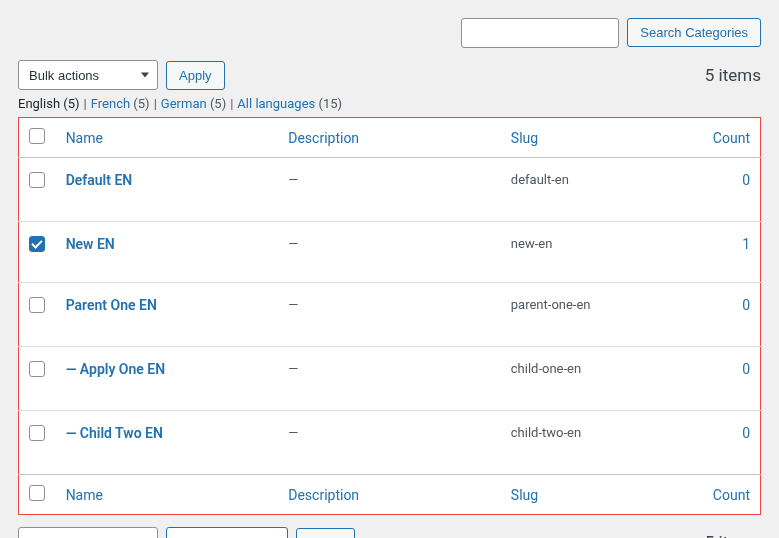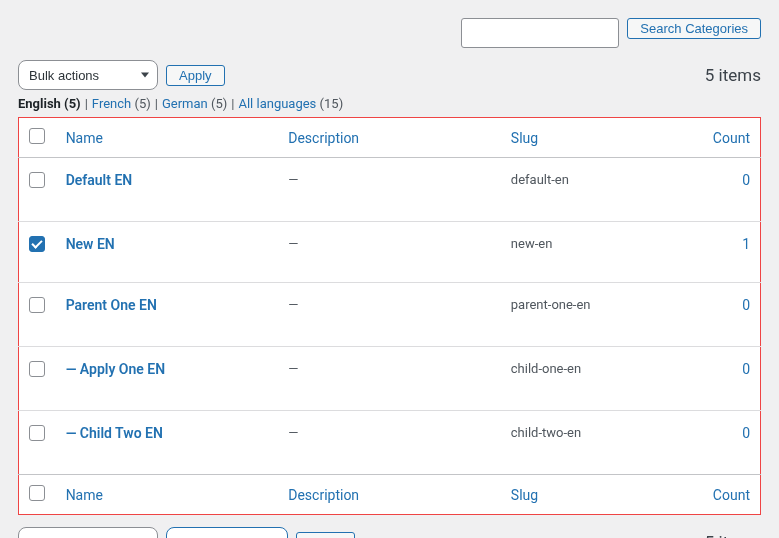--- a/index.html
+++ b/index.html
@@ -1,30 +1,30 @@
 <!DOCTYPE html>
 <html><head>
 <meta charset="utf-8">
 <style>
 * { box-sizing: border-box; margin: 0; padding: 0; }
 body { font-family: -apple-system, BlinkMacSystemFont, "Segoe UI", Roboto, sans-serif; font-size: 13px; color: #3c434a; background: #f0f0f1; padding: 18px 18px 20px; width: 779px; }
 .top-actions { display: flex; justify-content: flex-end; gap: 8px; margin-bottom: 12px; }
 .search-input { width: 158px; height: 30px; border: 1px solid #8c8f94; border-radius: 3px; padding: 0 8px; font-size: 13px; background: #fff; }
-.btn { height: 21px; padding: 0 12px; border: 1px solid #2271b1; background: #f6f7f7; color: #2271b1; border-radius: 3px; font-size: 13px; cursor: pointer; display: inline-flex; align-items: center; }
+.btn { height: 29px; padding: 0 12px; border: 1px solid #2271b1; background: #f6f7f7; color: #2271b1; border-radius: 3px; font-size: 13px; cursor: pointer; display: inline-flex; align-items: center; }
 .tablenav { display: flex; justify-content: space-between; align-items: center; margin-bottom: 6px; }
 .bulk-left { display: flex; gap: 8px; align-items: center; }
-.select { height: 30px; border: 1px solid #8c8f94; border-radius: 8px; padding: 0 28px 0 10px; font-size: 13px; background: #fff; color: #2c3338; -webkit-appearance: none; appearance: none; position: relative; }
+.select { height: 30px; border: 1px solid #8c8f94; border-radius: 3px; padding: 0 28px 0 10px; font-size: 13px; background: #fff; color: #2c3338; -webkit-appearance: none; appearance: none; position: relative; }
 .select-wrap { position: relative; display: inline-block; }
 .select-wrap::after { content: ""; position: absolute; right: 9px; top: 50%; width: 0; height: 0; border-left: 4px solid transparent; border-right: 4px solid transparent; border-top: 5px solid #3c434a; transform: translateY(-50%); pointer-events: none; }
 .select-wrap.primary .select { border: 1.5px solid #2271b1; color: #2271b1; }
 .select-wrap.primary::after { border-top-color: #2271b1; }
 .count-text { font-size: 17px; color: #3c434a; }
 .lang-filter { margin-bottom: 6px; font-size: 13px; color: #50575e; }
 .lang-filter .sep { margin: 0 4px; color: #50575e; }
-.lang-filter .active { color: #1d2327; font-weight: 700; }
+.lang-filter .active { color: #1d2327; font-weight: 400; }
 .lang-filter a { color: #2271b1; text-decoration: none; cursor: pointer; }
 .lang-filter .paren { color: #50575e; }
 table { width: 100%; border-collapse: collapse; background: #fff; border: 1px solid #ef4444; }
 thead th, tfoot th { text-align: left; padding: 10px 10px; font-weight: 400; border-bottom: 1px solid #c3c4c7; font-size: 14px; }
 tfoot th { border-bottom: none; border-top: 1px solid #c3c4c7; }
 th a { color: #2271b1; text-decoration: none; cursor: pointer; }
 .col-cb { width: 40px; text-align: center; }
 .col-name { width: 30%; }
 .col-desc { width: 30%; }
 .col-slug { width: 25%; }

